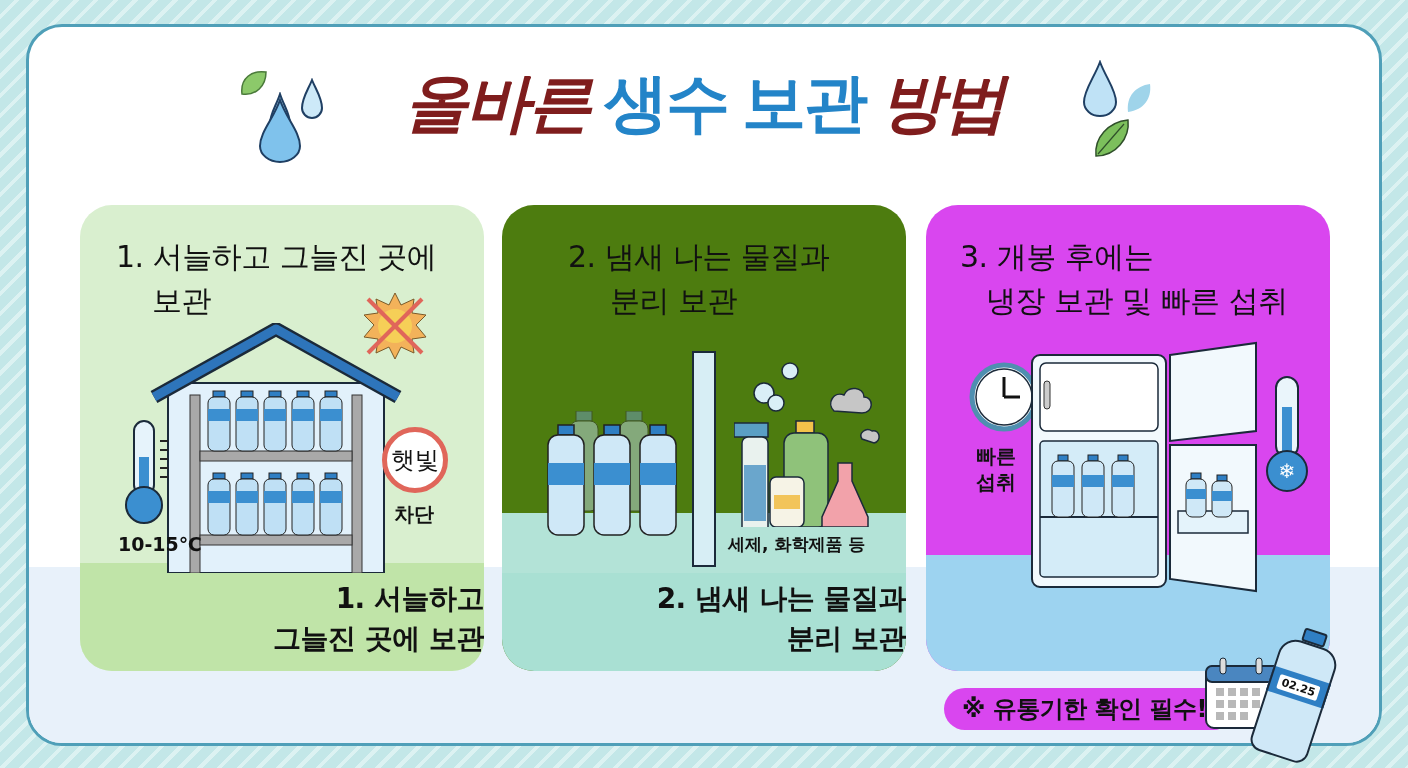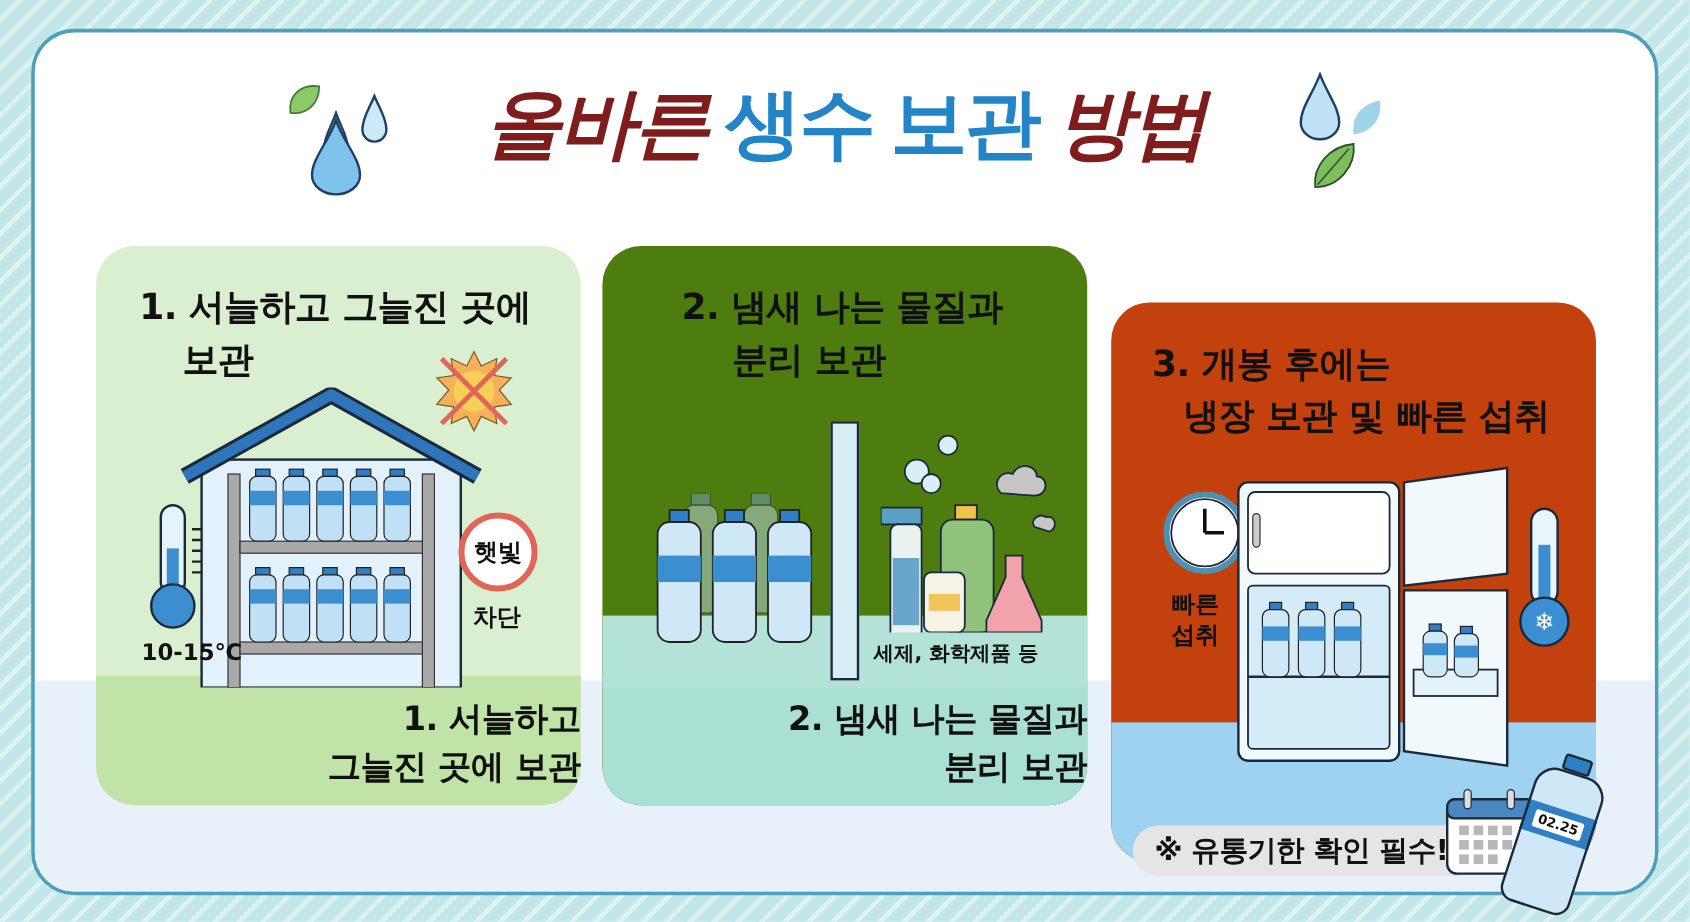--- a/index.html
+++ b/index.html
@@ -27,43 +27,43 @@
   .deco { position: absolute; }
 
   .panel {
     position: absolute; top: 180px; width: 404px; height: 466px; border-radius: 32px; overflow: hidden;
   }
   .panel .lower { position: absolute; left: 0; right: 0; bottom: 0; height: 108px; }
   .p1 { left: 52px; background: #d9efcf; }
   .p1 .lower { background: #c0e4a8; }
   .p2 { left: 474px; background: #4d7c0f; }
   .p2 .lower { background: #a9e0d3; }
-  .p3 { left: 898px; background: #c2410c; margin-top: 47px; }
+  .p3 { left: 898px; background: #d946ef; }
   .p3 .lower { background: #9dd3f0; }
 
   .ptitle {
-    position: absolute; left: 34px; top: 32px; font-size: 30px; font-weight: 700; color: #111;
+    position: absolute; left: 34px; top: 32px; font-size: 30px; font-weight: 400; color: #111;
     line-height: 44px; letter-spacing: -0.5px;
   }
   .ptitle .l2 { display: block; padding-left: 36px; }
   .p2 .ptitle { left: 64px; }
   .p2 .ptitle .l2 { padding-left: 42px; }
   .p3 .ptitle { left: 34px; }
   .p3 .ptitle .l2 { padding-left: 30px; }
 
   .pcaption {
     position: absolute; left: 0; right: 0; bottom: 12px; text-align: right;
     font-size: 28px; font-weight: 800; color: #111; line-height: 40px; letter-spacing: -0.5px;
   }
   .small-label { position: absolute; font-weight: 800; color: #111; }
   .illus { position: absolute; }
 
   .note-pill {
     position: absolute; left: 918px; top: 686px; width: 300px; height: 42px;
-    background: #e5e5e5; border-radius: 22px; display: flex; align-items: center; padding-left: 18px;
+    background: #d946ef; border-radius: 22px; display: flex; align-items: center; padding-left: 18px;
     font-size: 24px; font-weight: 800; color: #111; letter-spacing: -0.5px;
   }
 </style>
 </head>
 <body>
 
 <div class="frame">
   <div class="frame-bottom"></div>
 </div>
 
@@ -183,21 +183,21 @@
     <circle cx="24" cy="88" r="18" fill="#3b8fd0" stroke="#1b2a3a" stroke-width="2"></circle>
     <line x1="40" y1="24" x2="48" y2="24" stroke="#222" stroke-width="2"></line>
     <line x1="40" y1="33" x2="48" y2="33" stroke="#222" stroke-width="2"></line>
     <line x1="40" y1="42" x2="48" y2="42" stroke="#222" stroke-width="2"></line>
     <line x1="40" y1="51" x2="48" y2="51" stroke="#222" stroke-width="2"></line>
     <line x1="40" y1="60" x2="48" y2="60" stroke="#222" stroke-width="2"></line>
   </svg>
   <div class="small-label" style="left:38px;top:328px;font-size:19px">10-15℃</div>
 
   <div class="illus" style="left:302px;top:222px;width:66px;height:66px;border-radius:50%;border:5px solid #e0665a;background:#fff;display:flex;align-items:center;justify-content:center">
-    <span style="font-size:20px;font-weight:700;color:#111">햇빛</span>
+    <span style="font-size:24px;font-weight:400;color:#111">햇빛</span>
   </div>
   <div class="small-label" style="left:314px;top:296px;font-size:20px">차단</div>
 
   <div class="pcaption">
     <div>1. 서늘하고</div>
     <div>그늘진 곳에 보관</div>
   </div>
 </div>
 
 <div class="panel p2" style="left:502px;top:205px">

